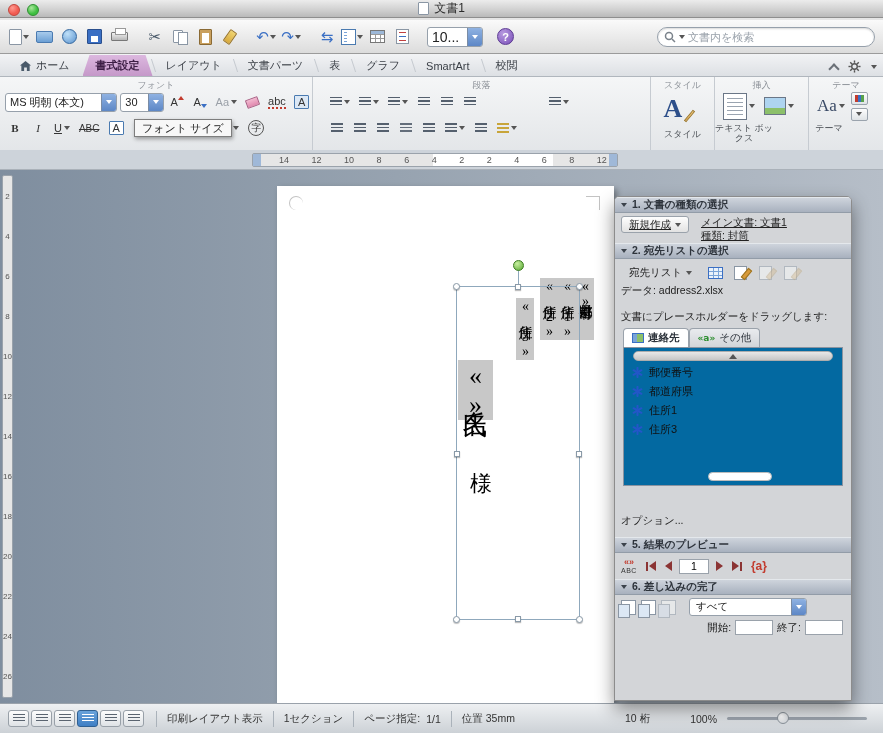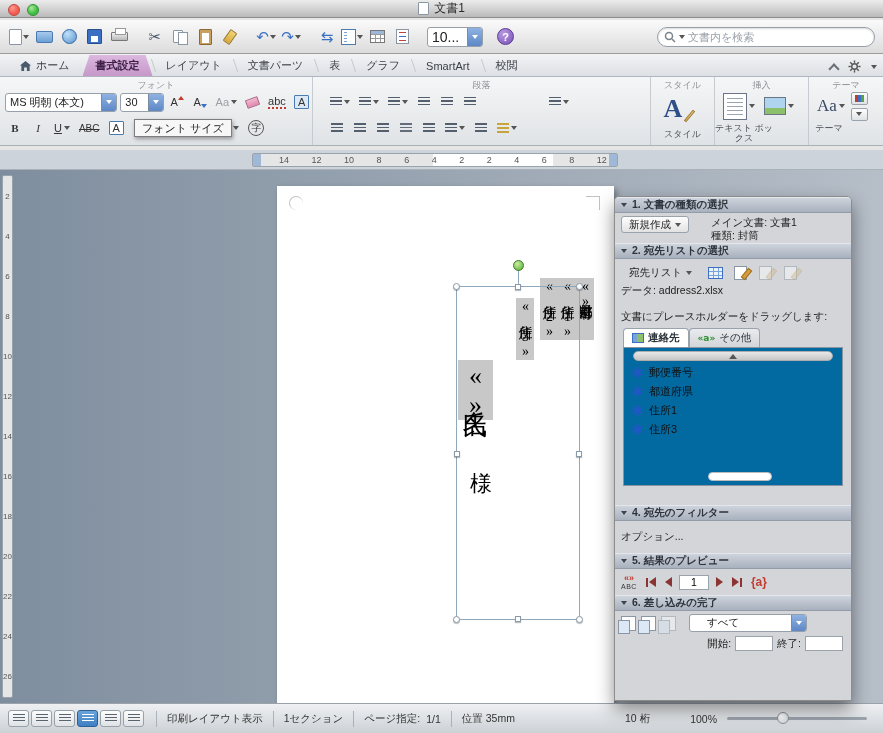--- a/index.html
+++ b/index.html
@@ -59,21 +59,21 @@
     background:linear-gradient(#f2f3f5,#dde0e4);border-bottom:1px solid #b0b6bd;
     display:flex;align-items:flex-end;padding:0 6px;}
   .tab{height:21px;display:flex;align-items:center;gap:4px;padding:0 13px;font-size:11px;color:#3a3f46;position:relative;}
   .tab + .tab::before{content:"";position:absolute;left:0;top:4px;bottom:4px;width:1px;background:#c4c9cf;transform:skewX(18deg);}
   .tab.active{background:linear-gradient(#dcb8df,#c598c9);clip-path:polygon(7px 0,calc(100% - 7px) 0,100% 100%,0 100%);color:#3c1e44;font-weight:600;}
   .tab.active::before{display:none;}
   .tabrow-right{margin-left:auto;display:flex;align-items:center;gap:10px;padding-bottom:3px;}
   .chev-up{width:8px;height:8px;border-left:2px solid #6a7077;border-top:2px solid #6a7077;transform:rotate(45deg);margin-top:4px;}
 
   
-  .ribbon{position:absolute;top:77px;left:0;right:0;height:69px;
+  .ribbon{position:absolute;top:77px;left:0;right:0;height:88px;
     background:linear-gradient(#f5f6f7,#e0e3e6);border-bottom:1px solid #a9b0b8;}
   .grp{position:absolute;top:0;bottom:0;}
   .grp + .grp{border-left:1px solid #c6cbd1;}
   .grp-label{height:12px;text-align:center;font-size:9px;color:#8b9097;padding-top:2px;}
   .rrow{display:flex;align-items:center;gap:3px;padding-left:5px;height:26px;}
   .rb{height:21px;min-width:20px;padding:0 2px;border:1px solid transparent;border-radius:3px;display:flex;align-items:center;justify-content:center;gap:2px;font-size:11px;color:#333;}
   .combo{height:19px;background:#fff;border:1px solid #96a0ab;border-radius:3px;display:flex;align-items:center;overflow:hidden;}
   .combo .txt{flex:1;padding:0 4px;font-size:11px;white-space:nowrap;overflow:hidden;}
   .li{width:12px;height:10px;background:repeating-linear-gradient(to bottom,#55606e 0 1.5px,transparent 1.5px 3.5px);}
   .tri-up-red{width:0;height:0;border-left:3px solid transparent;border-right:3px solid transparent;border-bottom:4px solid #c23b2e;margin-left:-2px;margin-top:-8px;}
@@ -135,21 +135,21 @@
   .mm-title{height:20px;background:linear-gradient(#efefef,#cecece);border-bottom:1px solid #a2a2a2;
     display:flex;align-items:center;justify-content:center;position:relative;font-size:11px;color:#333;}
   .mm-close{position:absolute;left:6px;top:4px;width:11px;height:11px;border-radius:50%;
     background:radial-gradient(circle at 35% 30%,#ffffff,#b9b9b9);border:1px solid #8b8b8b;}
   .sh{height:16px;background:linear-gradient(#ced4dc,#a8b1be);border-top:1px solid #e4e8ec;border-bottom:1px solid #929ca8;
     display:flex;align-items:center;gap:5px;padding:0 6px;font-size:10.5px;font-weight:600;color:#2d333b;}
   .sh .dd{border-top-color:#3c434c;}
   .sb{padding:3px 6px;font-size:10.5px;color:#222;}
   .mbtn{height:17px;background:linear-gradient(#fefefe,#e2e2e2);border:1px solid #9aa2ab;border-radius:3px;
     display:inline-flex;align-items:center;gap:4px;padding:0 7px;font-size:10.5px;color:#222;}
-  .b1{height:30px;display:flex;gap:22px;align-items:flex-start;}
+  .b1{height:30px;display:flex;gap:12px;align-items:flex-start;text-decoration:underline;}
   .b1 .lines{line-height:13px;}
   .b2{height:48px;}
   .b2 .row{display:flex;align-items:center;gap:5px;height:22px;}
   .mi{width:20px;height:16px;display:flex;align-items:center;justify-content:center;}
   .mi .tbl{width:15px;height:12px;border:1px solid #3a6fc4;background:
       repeating-linear-gradient(to right,transparent 0 4px,#7aa4d8 4px 5px),
       repeating-linear-gradient(to bottom,transparent 0 3px,#7aa4d8 3px 4px),#eaf2fb;}
   .mi .form{width:13px;height:14px;background:#fff;border:1px solid #8a96a4;position:relative;}
   .mi .form::after{content:"";position:absolute;right:-3px;bottom:-1px;width:3px;height:10px;background:#d89a3a;border:1px solid #9a7424;transform:rotate(40deg);}
   .mi.gray .form{opacity:.45;} .mi.gray .form::after{opacity:.45;}
@@ -174,21 +174,21 @@
   .tri-l{width:0;height:0;border-top:5px solid transparent;border-bottom:5px solid transparent;border-right:7px solid #8b3434;}
   .tri-r{width:0;height:0;border-top:5px solid transparent;border-bottom:5px solid transparent;border-left:7px solid #8b3434;}
   .navbar{width:2px;height:9px;background:#8b3434;}
   .rec-input{width:30px;height:15px;border:1px solid #9aa2ab;font-size:10.5px;text-align:center;font-family:inherit;background:#fff;}
   .pv-braces{color:#c23b2e;font-weight:bold;font-size:12px;margin-left:2px;}
   .b6{height:55px;display:flex;flex-direction:column;gap:4px;}
   .b6 .row1{display:flex;align-items:center;gap:5px;}
   .mdoc{width:15px;height:15px;background:#fff;border:1px solid #8a96a4;position:relative;}
   .mdoc::before{content:"";position:absolute;left:-4px;top:3px;width:10px;height:12px;background:#dce8f5;border:1px solid #8a96a4;}
   .mdoc.gray{opacity:.45;}
-  .popup{margin-left:8px;width:118px;height:18px;background:#fff;border:1px solid #96a0ab;border-radius:3px;display:flex;align-items:center;overflow:hidden;padding-left:11px;}
+  .popup{margin-left:8px;width:118px;height:18px;background:#fff;border:1px solid #96a0ab;border-radius:3px;display:flex;align-items:center;overflow:hidden;}
   .popup .txt{flex:1;padding-left:6px;font-size:10.5px;}
   .b6 .row2{display:flex;align-items:center;justify-content:flex-end;gap:4px;padding-right:2px;}
   .smallinput{width:38px;height:15px;border:1px solid #9aa2ab;background:#fff;font-size:10.5px;font-family:inherit;padding:0 3px;}
 
   
   .statusbar{position:absolute;left:0;right:0;bottom:0;height:30px;background:linear-gradient(#eef0f2,#ccd1d6);
     border-top:1px solid #9aa2ab;display:flex;align-items:center;padding:0 8px;font-size:10.5px;color:#333;}
   .vbtn{width:21px;height:17px;border:1px solid #98a0a8;border-radius:3px;background:linear-gradient(#fdfdfd,#dfe3e6);
     display:flex;align-items:center;justify-content:center;margin-right:2px;}
   .vbtn.active{background:linear-gradient(#6aa3db,#3f7fc4);border-color:#2f6092;}
@@ -668,24 +668,20 @@
                 <line x1="1.7" y1="3.5" x2="10.3" y2="8.5"></line>
                 <line x1="1.7" y1="8.5" x2="10.3" y2="3.5"></line>
               </g>
             </svg>
           <span>住所3</span>
         </div>
         <div class="endpill"></div>
       </div>
     </div>
 
-    <div class="sh">
-        <span class="dd"></span>
-        <span>4. 宛先のフィルター</span>
-      </div>
     <div class="sb b4">
       <span>オプション...</span>
     </div>
 
     <div class="sh">
         <span class="dd"></span>
         <span>5. 結果のプレビュー</span>
       </div>
     <div class="sb b5">
       <div class="pv-abc">

